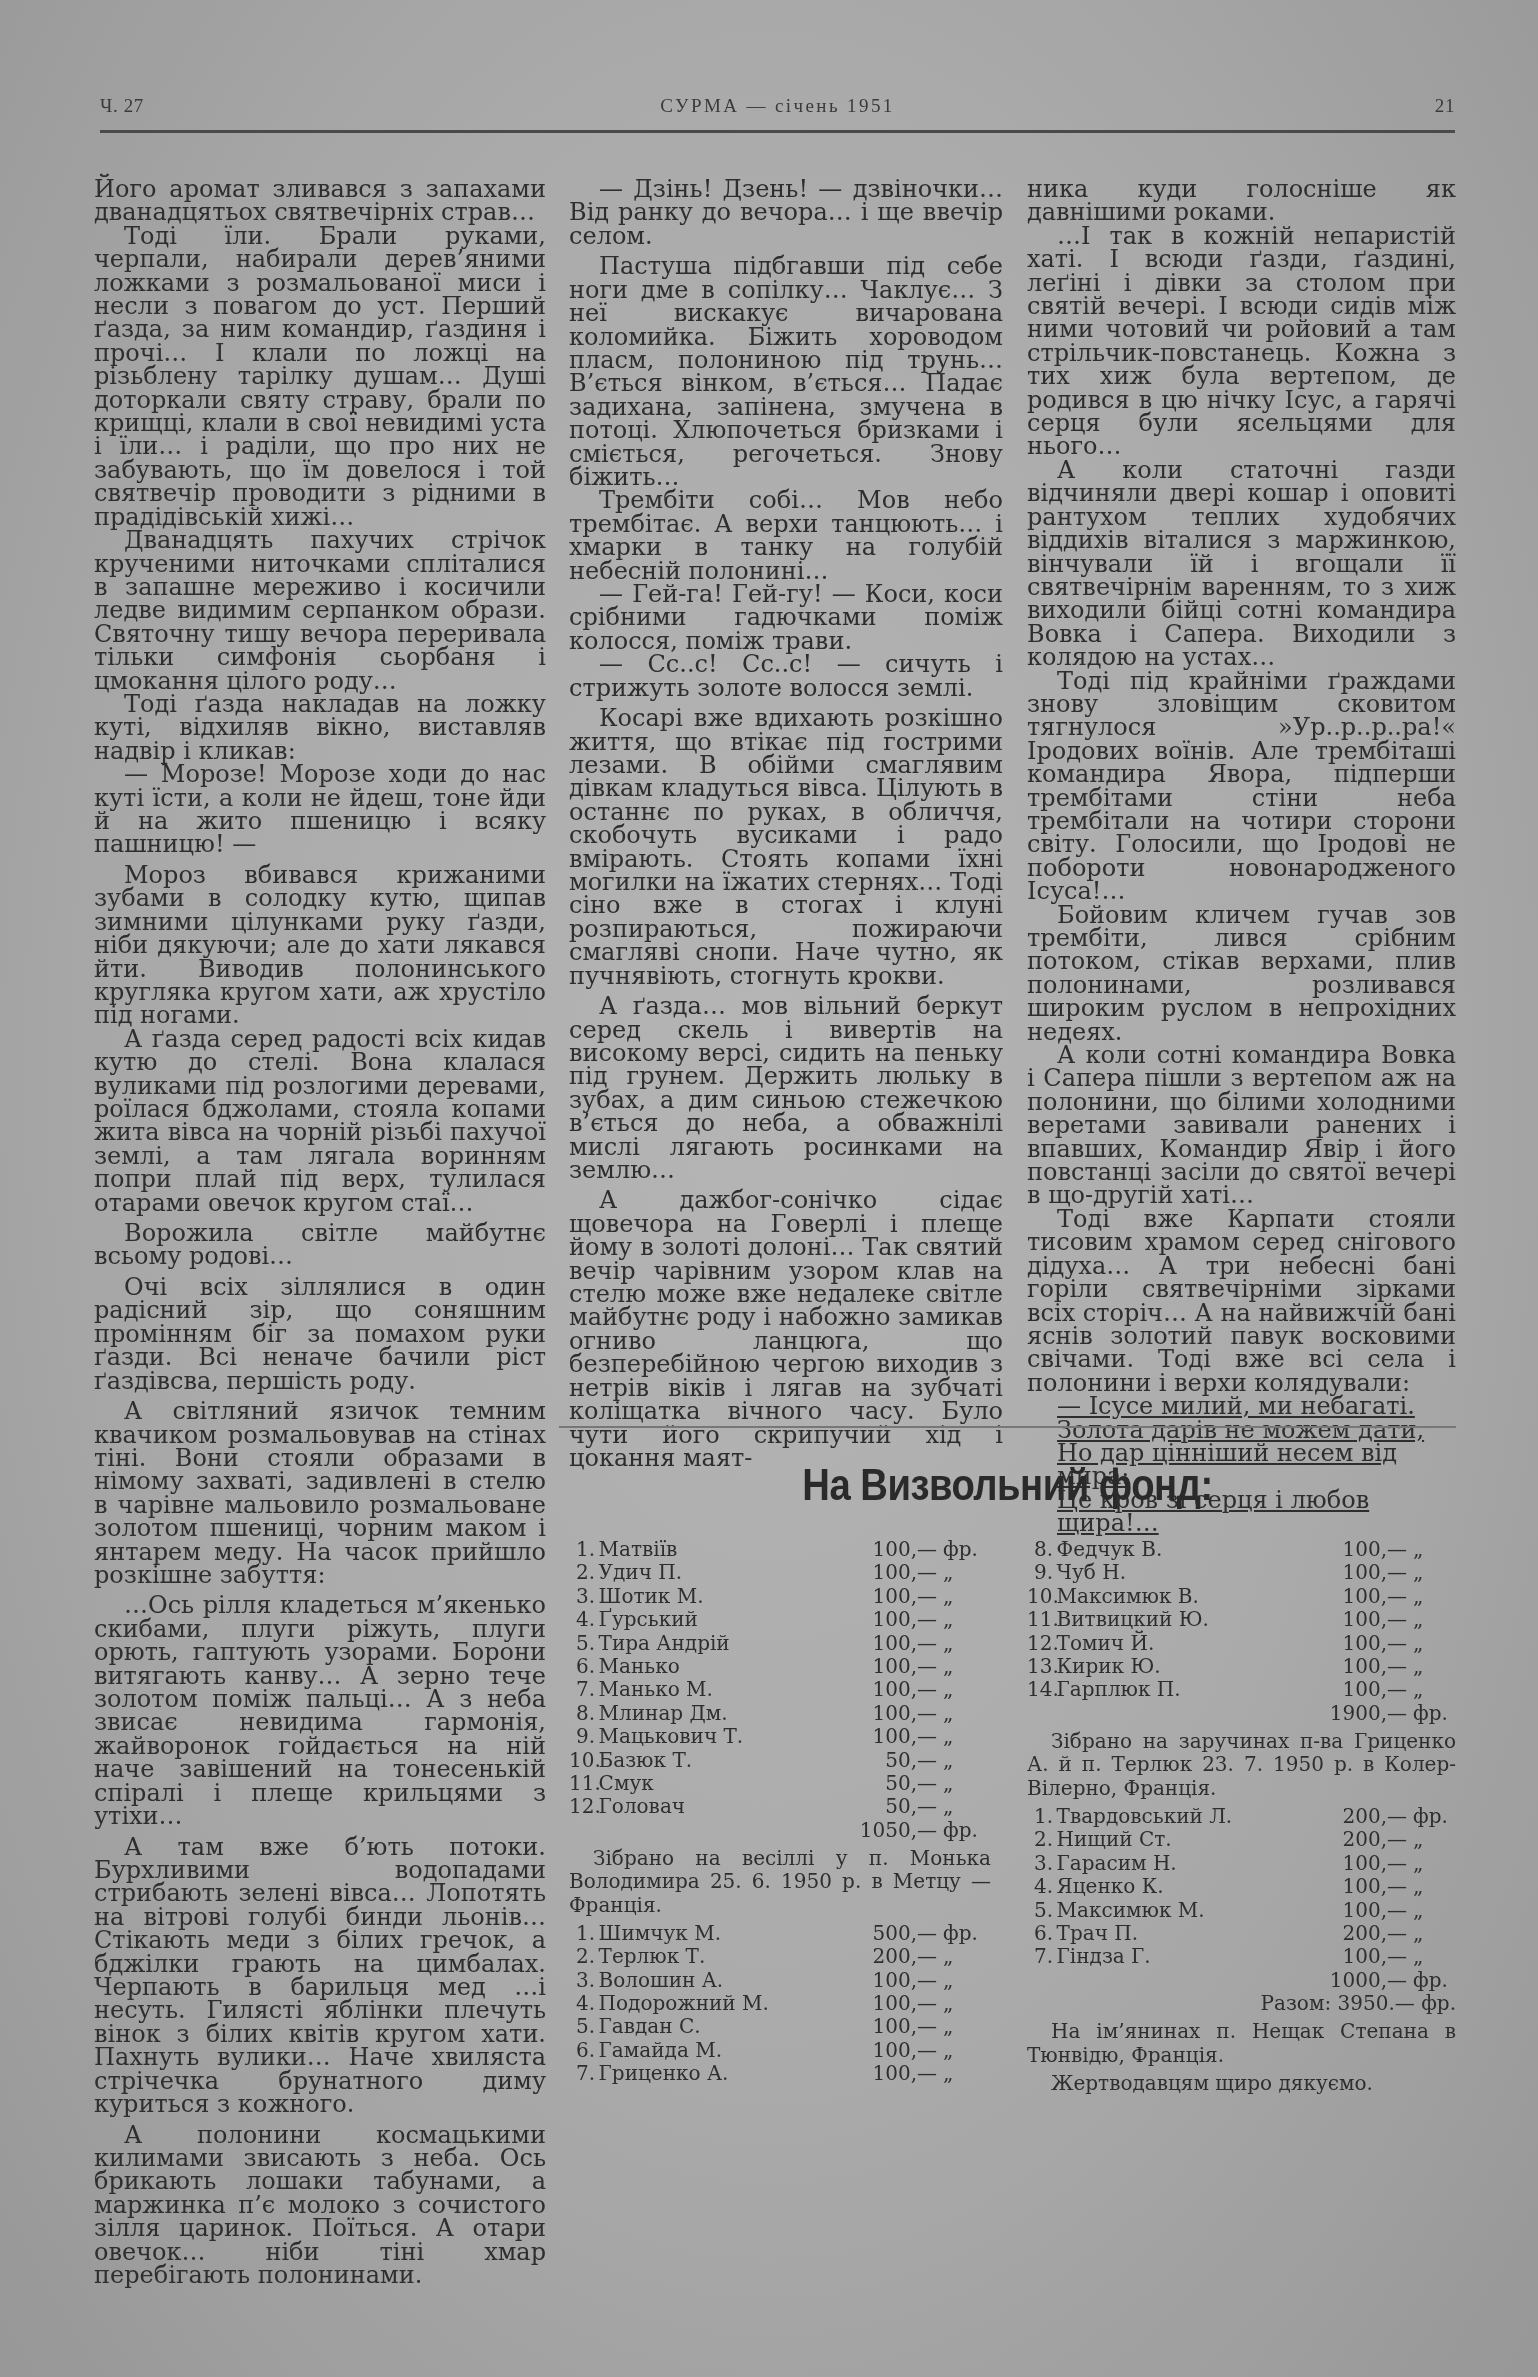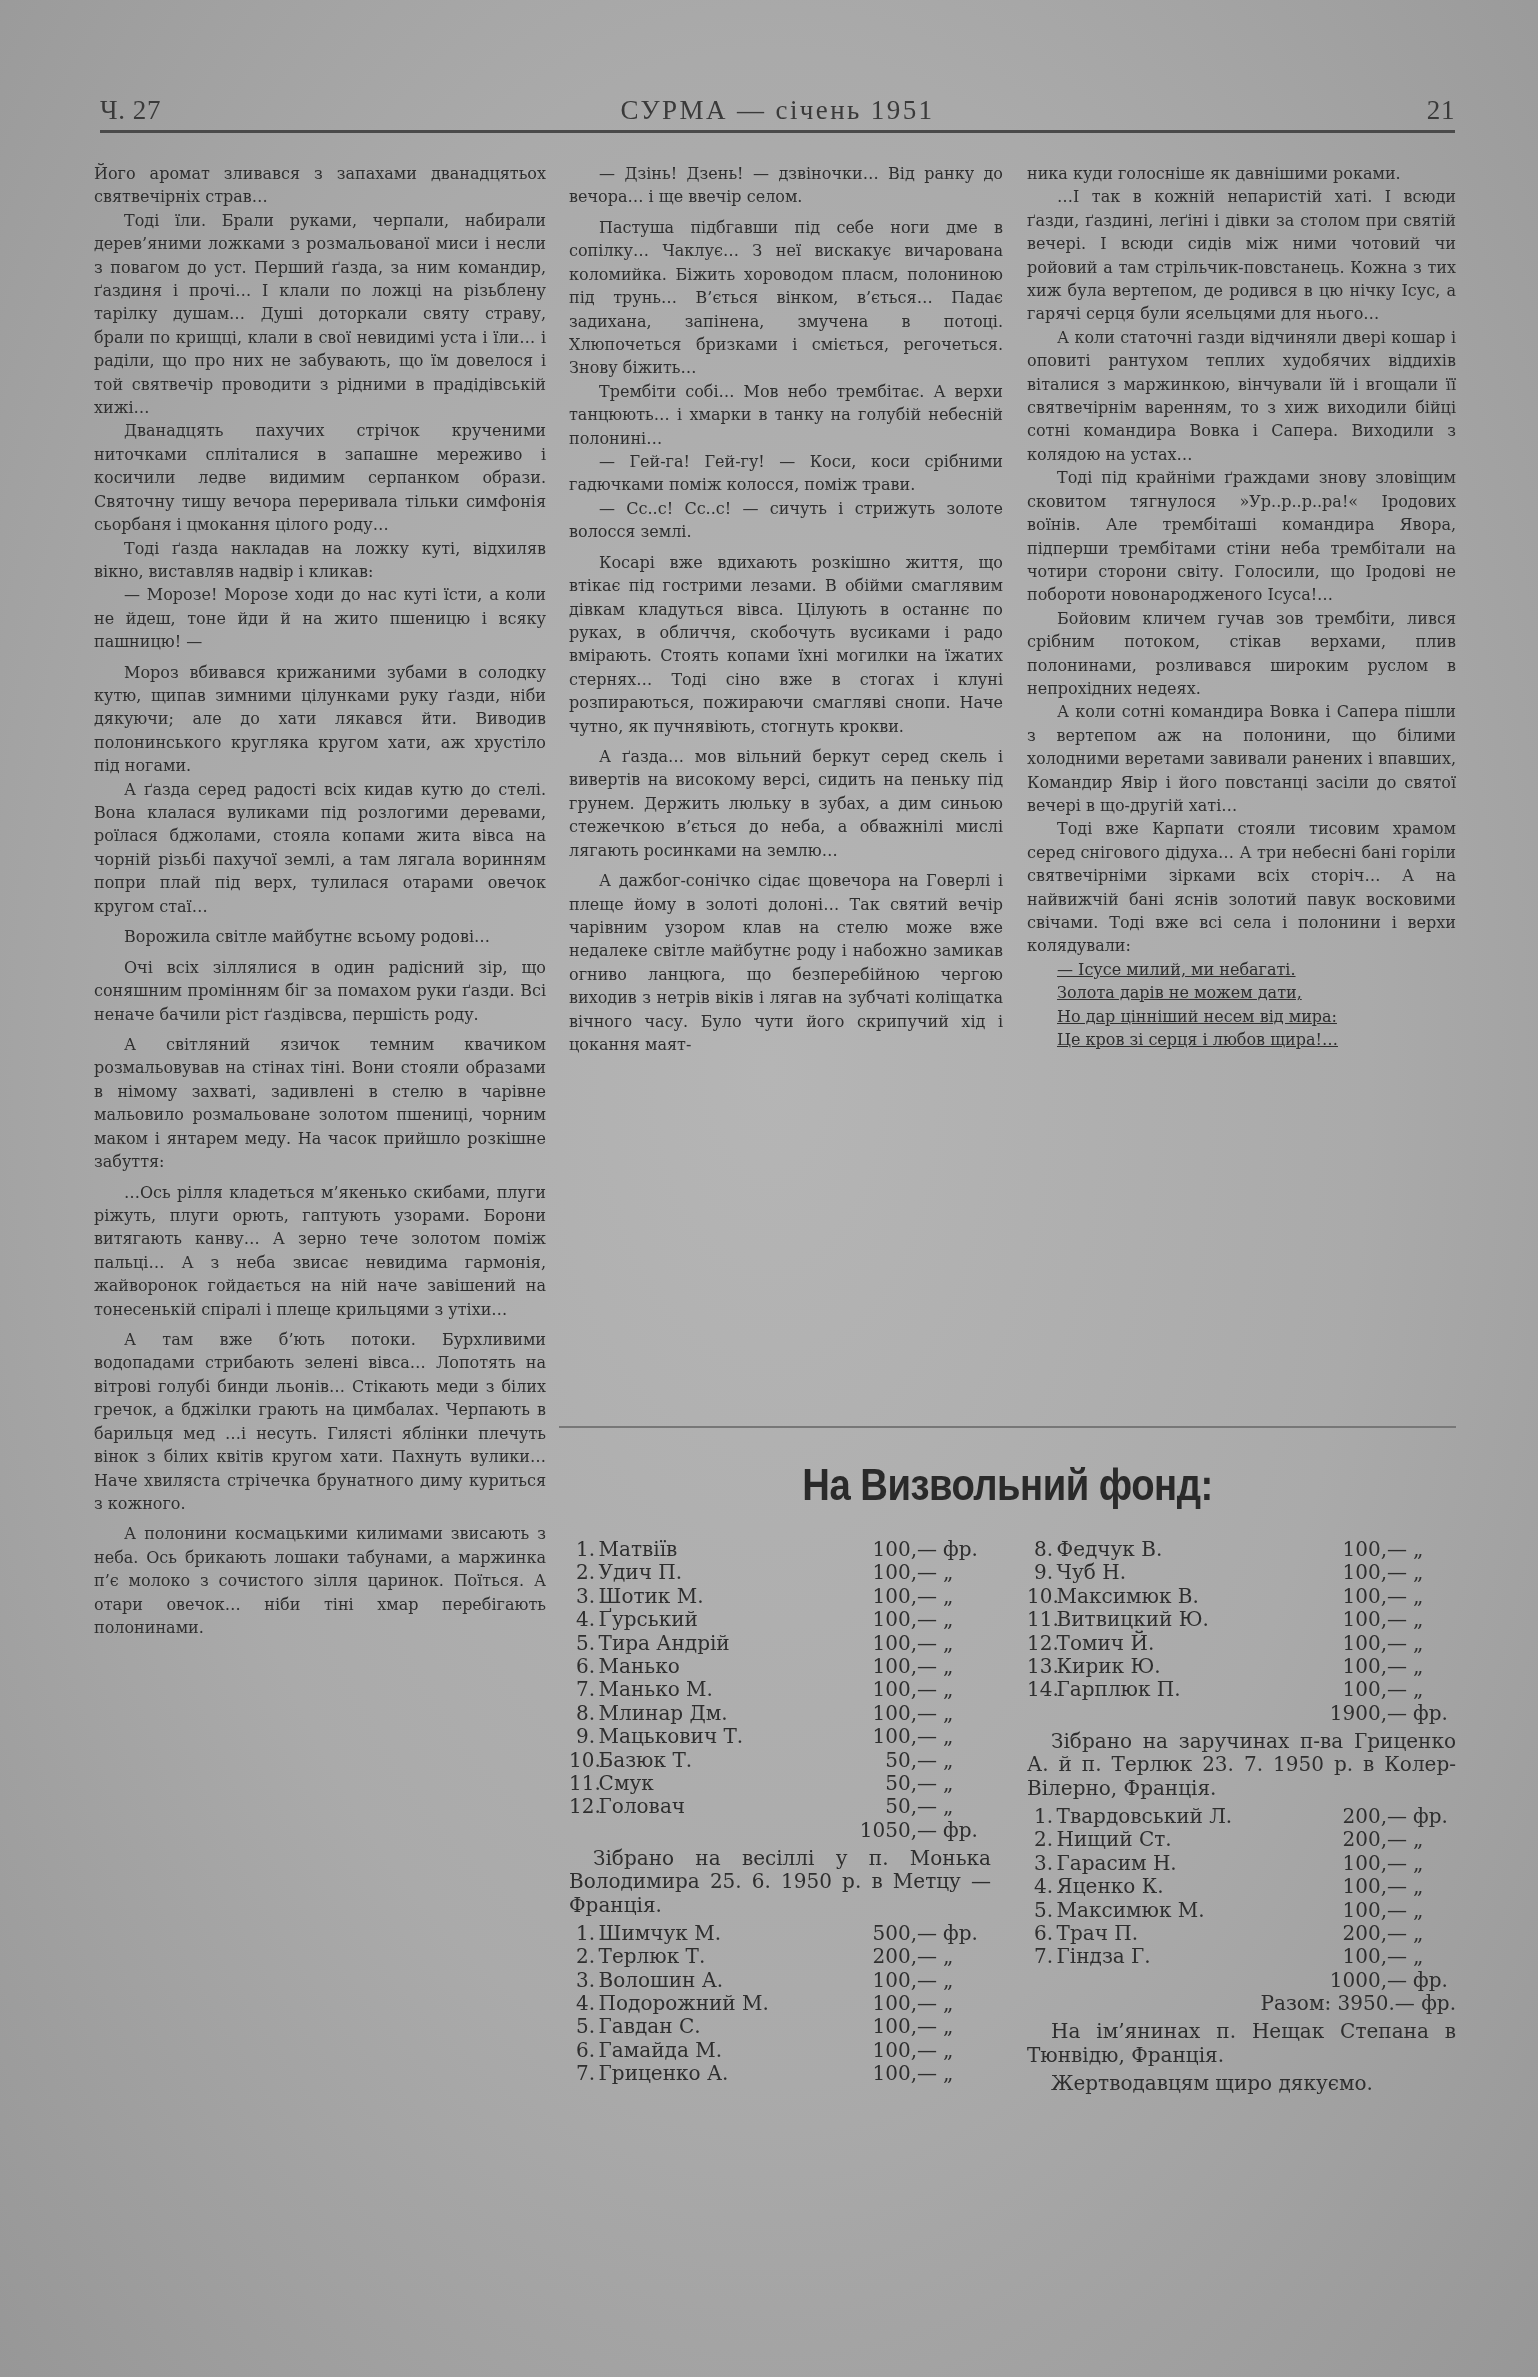--- a/index.html
+++ b/index.html
@@ -9,33 +9,33 @@
     font-family: "DejaVu Serif", "Liberation Serif", serif;
     color: #2e2e2e;
   }
   .page {
     position: relative; width: 1539px; height: 2377px;
     background:
       radial-gradient(ellipse at 50% 45%, #b5b5b5 0%, #aaaaaa 55%, #979797 100%);
   }
   .header {
     position: absolute; left: 100px; top: 95px; width: 1355px; height: 30px;
-    font-size: 27px; letter-spacing: 0.6px; color: #3a3a3a;
+    font-size: 19px; letter-spacing: 0.6px; color: #3a3a3a;
     font-family: "Liberation Serif", serif;
   }
   .header .left { position: absolute; left: 0; top: 0; }
   .header .center { position: absolute; left: 0; right: 0; text-align: center; top: 0; letter-spacing: 2.4px; }
   .header .right { position: absolute; right: 0; top: 0; }
   .rule {
     position: absolute; left: 100px; top: 130px; width: 1355px; height: 3px;
     background: #4a4a4a;
   }
   .col {
-    position: absolute; top: 162px;
-    font-size: 16px; line-height: 23.4px;
+    position: absolute; top: 178px;
+    font-size: 24px; line-height: 23.4px;
     text-align: justify; hyphens: manual;
   }
   .col1 { left: 94px; width: 452px; }
   .col2 { left: 569px; width: 434px; }
   .col3 { left: 1027px; width: 429px; }
   .col p { margin: 0 0 0 0; text-indent: 30px; }
   .col p.gap { margin-top: 7.1px; }
   .col p.noindent { text-indent: 0; }
   .verse { margin: 0 0 0 30px; text-align: left; text-decoration: underline; }
   .verse div { line-height: 23.4px; }

